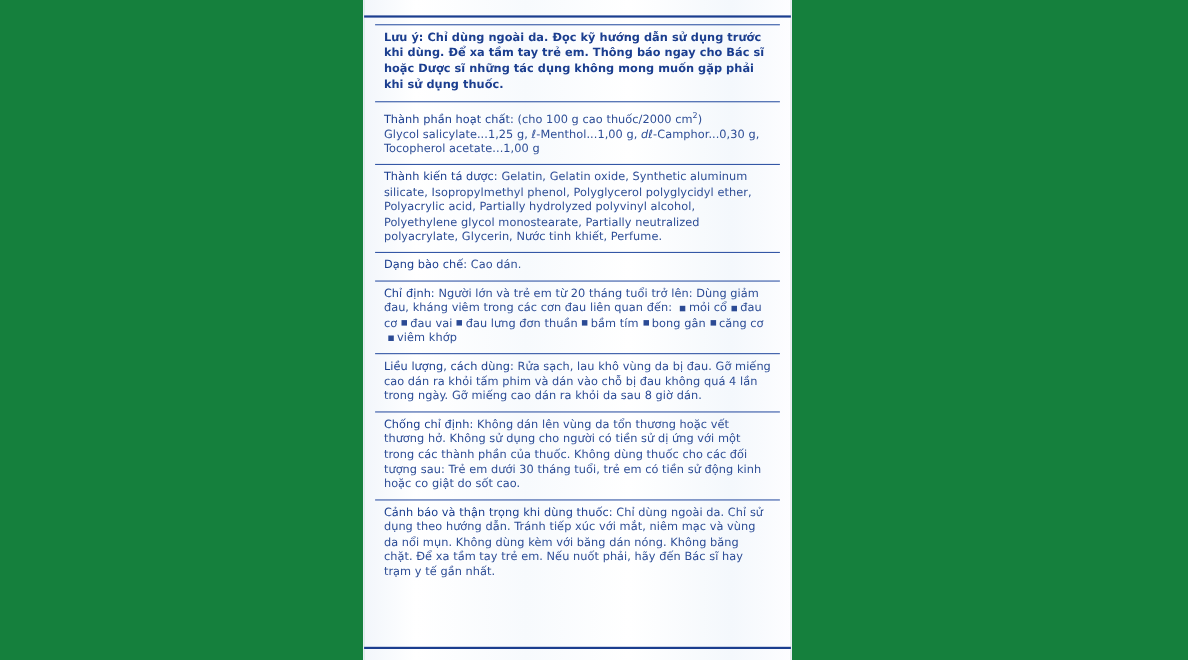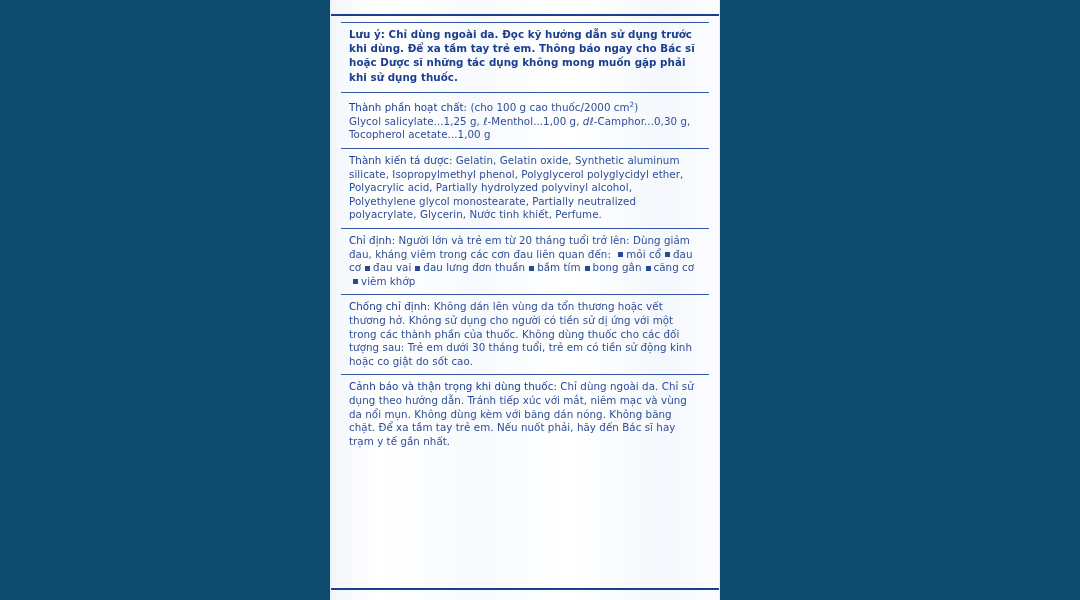--- a/index.html
+++ b/index.html
@@ -10,21 +10,21 @@
   body {
     width: 1080px;
     height: 600px;
     font-family: "DejaVu Sans", sans-serif;
     overflow: hidden;
   }
   .page {
     position: relative;
     width: 1080px;
     height: 600px;
-    background: #0c4a6e;
+    background: #15803d;
   }
   
   .label-panel {
     position: absolute;
     left: 330px;
     top: 0px;
     width: 390px;
     height: 600px;
     background: linear-gradient(to right,
         #f2f6fb 0%, #ffffff 12%, #f7fafd 38%, #ffffff 62%, #f4f8fc 86%, #fdfdff 100%);
@@ -108,27 +108,33 @@
       <div class="sec">
         <span class="h">Thành phần hoạt chất:</span><span class="body"> (cho 100 g cao thuốc/2000 cm</span><span class="sup">2</span><span class="body">)</span><br>
         <span class="body">Glycol salicylate...1,25 g,  </span><span class="body ital">ℓ</span><span class="body">-Menthol...1,00 g, </span><span class="body ital">dℓ</span><span class="body">-Camphor...0,30 g,</span><br>
         <span class="body">Tocopherol acetate...1,00 g</span>
       </div>
 
       <div class="sec">
         <span class="h">Thành kiến tá dược:</span><span class="body"> Gelatin, Gelatin oxide, Synthetic aluminum silicate, Isopropylmethyl phenol, Polyglycerol polyglycidyl ether, Polyacrylic acid, Partially hydrolyzed polyvinyl alcohol, Polyethylene glycol monostearate, Partially neutralized polyacrylate, Glycerin, Nước tinh khiết, Perfume.</span>
       </div>
 
+      <div class="sec">
+        <span class="h">Dạng bào chế:</span><span class="body"> Cao dán.</span>
+      </div>
 
       <div class="sec">
         <span class="h">Chỉ định:</span><span class="body"> Người lớn và trẻ em từ 20 tháng tuổi trở lên: Dùng giảm đau, kháng viêm trong các cơn đau liên quan đến:</span><span class="bullets">
           <span class="bl"></span><span class="body">mỏi cổ</span><span class="bl"></span><span class="body">đau cơ</span><span class="bl"></span><span class="body">đau vai</span><span class="bl"></span><span class="body">đau lưng đơn thuần</span><span class="bl"></span><span class="body">bầm tím</span><span class="bl"></span><span class="body">bong gân</span><span class="bl"></span><span class="body">căng cơ</span><span class="bl"></span><span class="body">viêm khớp</span>
         </span>
       </div>
 
+      <div class="sec">
+        <span class="h">Liều lượng, cách dùng:</span><span class="body"> Rửa sạch, lau khô vùng da bị đau. Gỡ miếng cao dán ra khỏi tấm phim và dán vào chỗ bị đau không quá 4 lần trong ngày. Gỡ miếng cao dán ra khỏi da sau 8 giờ dán.</span>
+      </div>
 
       <div class="sec">
         <span class="h">Chống chỉ định:</span><span class="body"> Không dán lên vùng da tổn thương hoặc vết thương hở. Không sử dụng cho người có tiền sử dị ứng với một trong các thành phần của thuốc. Không dùng thuốc cho các đối tượng sau: Trẻ em dưới 30 tháng tuổi, trẻ em có tiền sử động kinh hoặc co giật do sốt cao.</span>
       </div>
 
       <div class="sec">
         <span class="h">Cảnh báo và thận trọng khi dùng thuốc:</span><span class="body"> Chỉ dùng ngoài da. Chỉ sử dụng theo hướng dẫn. Tránh tiếp xúc với mắt, niêm mạc và vùng da nổi mụn. Không dùng kèm với băng dán nóng. Không băng chặt. Để xa tầm tay trẻ em. Nếu nuốt phải, hãy đến Bác sĩ hay trạm y tế gần nhất.</span>
       </div>
 
 

